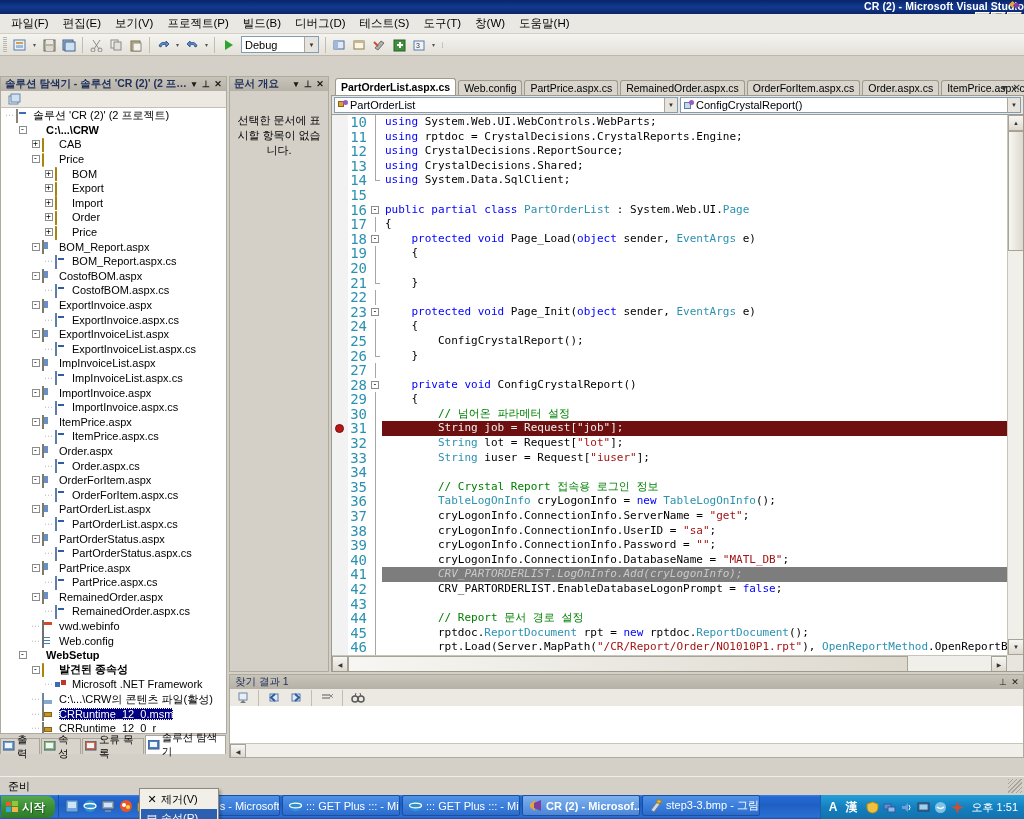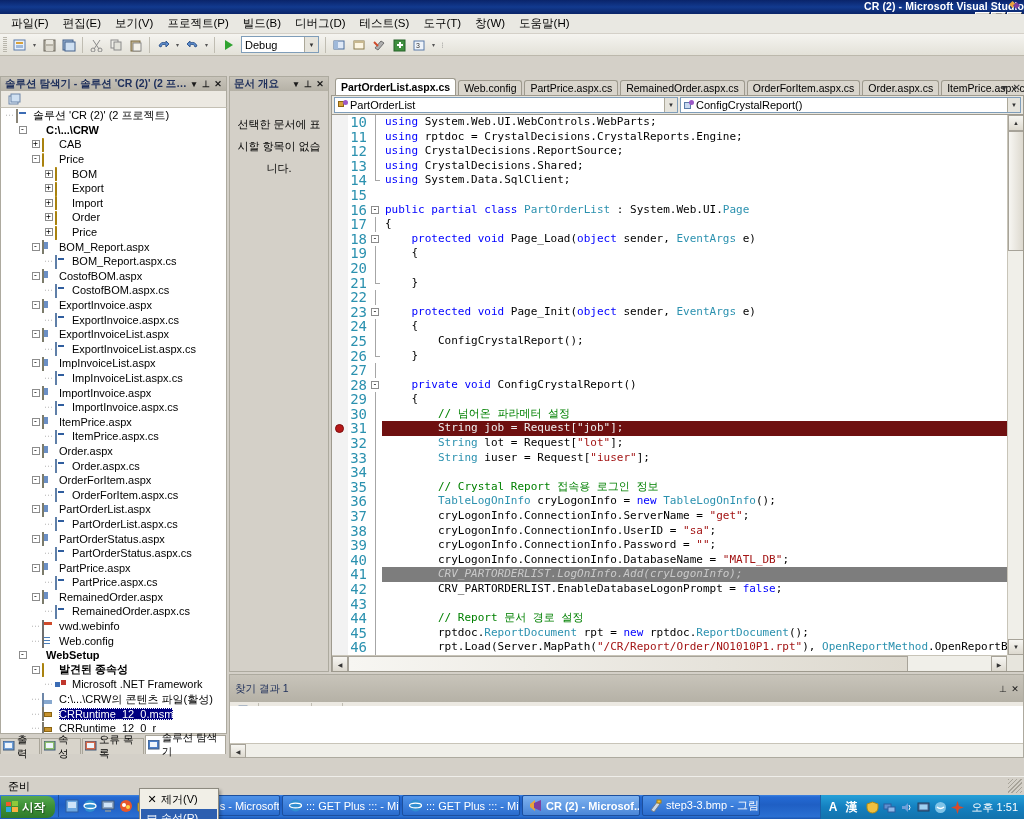--- a/index.html
+++ b/index.html
@@ -131,21 +131,21 @@
     display:flex; align-items:flex-end; font-size:10.5px; }
   .dtab { height:16px; display:flex; align-items:center; padding:0 3px 0 2px;
     background:#d8d4cb; border:1px solid #a9a599; border-bottom:none; margin-right:1px; color:#000;}
   .dtab.active { height:19px; background:#fff; font-weight:normal; }
   .dtab .dt-ico { width:13px; height:11px; margin-right:2px; position:relative; }
 
   
   .outline { position:absolute; left:229px; top:76px; width:100px; height:596px; background:#d4d0c8;}
   .outline-body { position:absolute; left:0; top:15px; width:100px; height:581px;
     background:#d4d0c8; border:1px solid #adaa9f; border-top:none;
-    font-size:11px; color:#000; padding:22px 6px; text-align:center; line-height:22px;}
+    font-size:11px; color:#000; padding:22px 6px; text-align:center; line-height:15px;}
 
   
   .editor { position:absolute; left:331px; top:78px; width:693px; height:594px; background:#d4d0c8; }
   .edtabs { height:17px; display:flex; align-items:flex-end; padding-left:4px; position:relative; }
   .edtab { height:15px; display:flex; align-items:center; padding:0 5px; font-size:10.5px;
     background:#d9d5cc; border:1px solid #9e9a8e; border-bottom:none;
     border-radius:3px 3px 0 0; margin-right:2px; color:#000; }
   .edtab.active { height:17px; background:#fff; font-weight:bold; }
   .edtabs-ctrl { position:absolute; right:3px; bottom:2px; display:flex; gap:6px; font-size:10px; color:#333; }
 
@@ -194,21 +194,21 @@
   .hscroll { position:absolute; left:0; bottom:0; height:16px; right:16px; background:#f0efe9;
      border-top:1px solid #c8c4b8; }
   .sc-btn { width:16px; height:16px; background:linear-gradient(to bottom,#f7f6f2,#ddd9cf);
      border:1px solid #a7a399; display:flex;align-items:center;justify-content:center;
      font-size:6px; color:#333; }
   .sc-thumb { background:linear-gradient(to right,#f7f6f2,#ddd9cf); border:1px solid #a7a399; }
   .corner { position:absolute; right:0; bottom:0; width:16px; height:16px; background:#e7e5dd; }
 
   
   .findpanel { position:absolute; left:229px; top:674px; width:795px; height:84px; background:#d4d0c8; }
-  .find-cap { height:28px; background:linear-gradient(to bottom,#c8c4ba,#b5b1a6);
+  .find-cap { height:15px; background:linear-gradient(to bottom,#c8c4ba,#b5b1a6);
      display:flex; align-items:center; padding:0 2px 0 5px; font-size:10.5px; color:#20315c;
      border:1px solid #adaa9f; border-bottom:none; }
   .find-tool { height:17px; background:#ece9e2; border-left:1px solid #adaa9f; border-right:1px solid #adaa9f;
      display:flex; align-items:center; padding-left:3px; gap:2px; }
   .find-body { position:absolute; left:0; top:32px; width:795px; height:52px; background:#fff;
      border:1px solid #adaa9f; border-top:none; }
   .fb-hscroll { position:absolute; left:0; bottom:0; height:14px; width:793px; background:#f0efe9;
      border-top:1px solid #c8c4b8; display:flex; }
 
   

